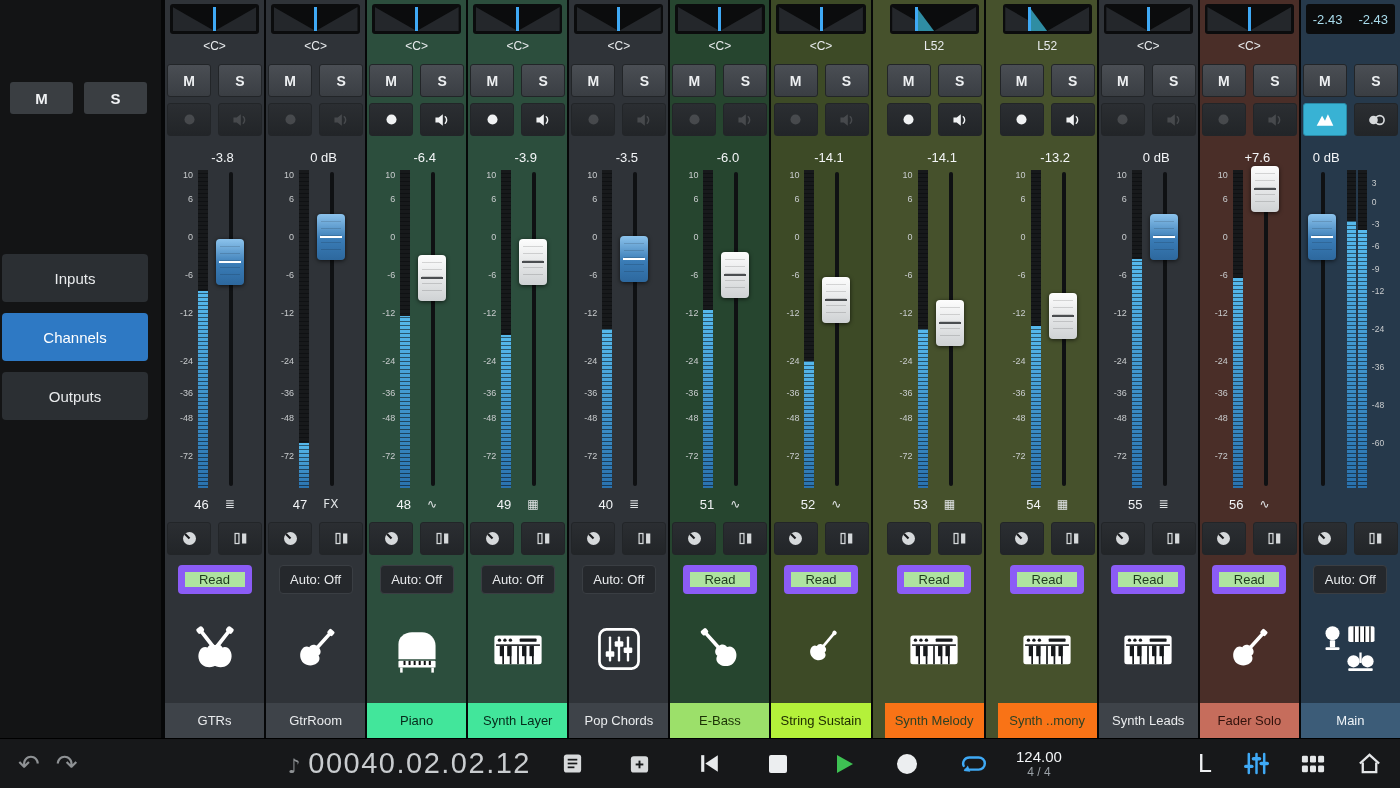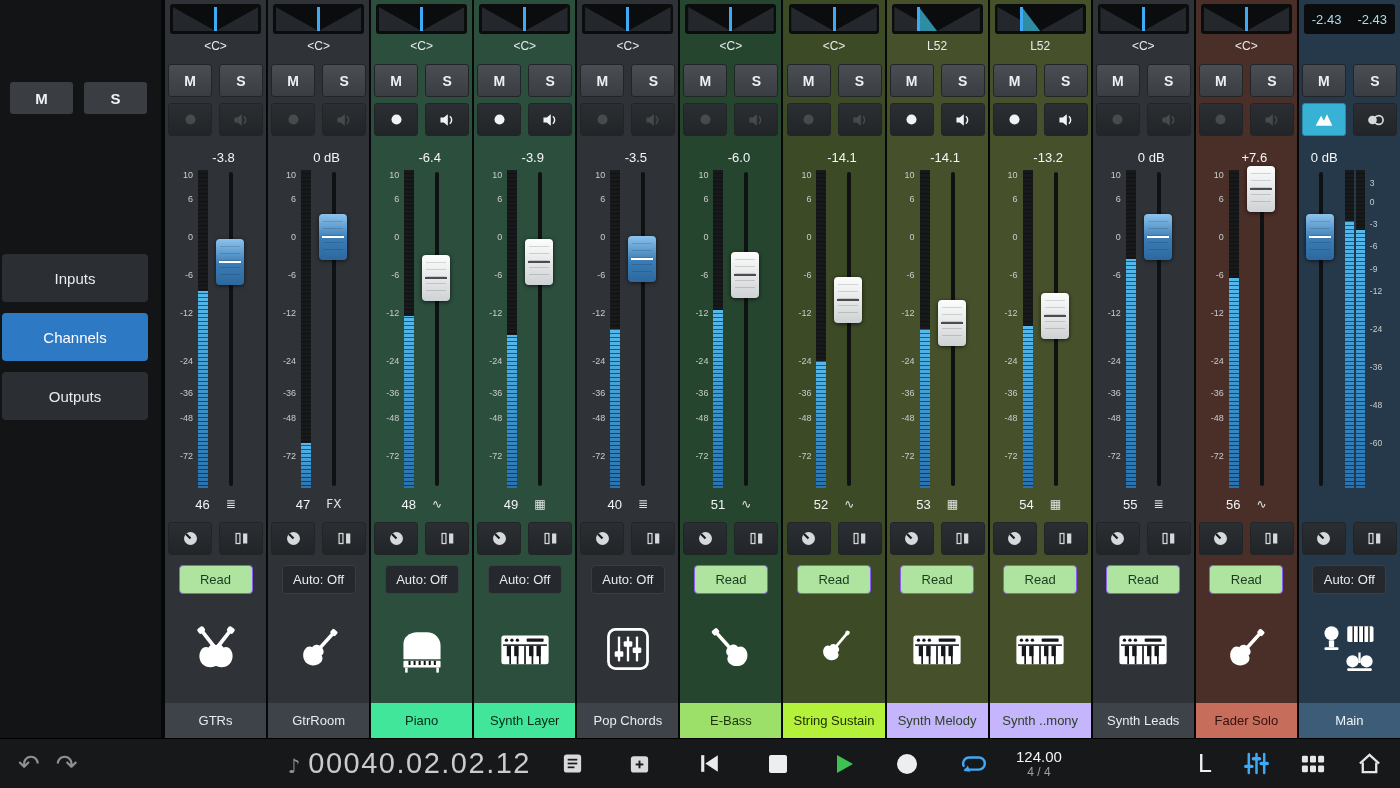--- a/index.html
+++ b/index.html
@@ -16,21 +16,21 @@
   .g1{margin-top:48px;}
   .g2{margin-top:140px;}
   .side-btn{height:48px;margin:0 13px 11px 2px;border:none;border-radius:4px;background:#2b2f33;color:#e9ebed;
     font-size:15px;font-family:inherit;display:flex;align-items:center;justify-content:center;cursor:pointer;}
   .side-btn.active{background:#2e79c4;color:#fff;}
 
   
   .strips{flex:1;display:flex;gap:2px;background:#060708;padding-left:2px;min-width:0;}
   .strip{flex:1 1 0;min-width:0;position:relative;display:flex;flex-direction:column;align-items:center;}
   .c-gray{background:#2f3338;} .c-green{background:#2c4e3d;} .c-dgreen{background:#26452f;}
-  .c-olive{background:#3d4a26;} .c-olive2{background:#46512c;} .c-maroon{background:#4a2e28;} .c-blue{background:#26394b;}
+  .c-olive{background:#3d4a26;} .c-olive2{background:#46512c;padding-left:12px;} .c-maroon{background:#4a2e28;} .c-blue{background:#26394b;}
 
   .pan{width:90%;height:30px;margin-top:4px;background:#0b0c0d;border-radius:3px;position:relative;overflow:hidden;flex:none;}
   .tri{position:absolute;top:3px;bottom:3px;width:47%;background:#24272b;}
   .tri.tl{left:3%;clip-path:polygon(0 0,0 100%,100% 100%);}
   .tri.tr{right:3%;clip-path:polygon(100% 0,100% 100%,0 100%);}
   .panfill{position:absolute;top:3px;bottom:3px;left:30%;width:20%;background:#2f8da3;clip-path:polygon(0 0,0 100%,100% 100%);}
   .panline{position:absolute;top:3px;bottom:3px;width:3px;background:#3fa9f5;}
   .peaks{display:flex;align-items:center;justify-content:center;gap:16px;color:#a9dcec;font-size:13px;}
   .pkv{flex:none;}
   .panlbl{height:18px;margin-top:3px;font-size:12px;color:#e8ebed;display:flex;align-items:center;justify-content:center;flex:none;}
@@ -68,28 +68,28 @@
   .cap.white::before{background:#4a4d50;}
   .cap::after{content:"";position:absolute;left:4px;right:4px;top:7px;bottom:7px;
     background:repeating-linear-gradient(to bottom,rgba(0,0,0,.14) 0 1px,rgba(0,0,0,0) 1px 7px);}
 
   .numrow{display:flex;align-items:center;justify-content:center;gap:16px;margin-top:7px;height:18px;flex:none;}
   .chnum{font-size:13px;color:#f2f4f6;}
   .chicon{font-size:12px;color:#dfe2e4;font-family:"DejaVu Sans",sans-serif;}
 
   .auto{margin-top:10px;width:74px;height:29px;border-radius:4px;box-sizing:border-box;
     display:flex;align-items:center;justify-content:center;font-size:13px;cursor:pointer;flex:none;}
-  .auto.read{background:#aee3a0;border:1px solid #8b5cf6;color:#1e3b1e;text-align:center;}
+  .auto.read{background:#aee3a0;border:7px solid #8b5cf6;color:#1e3b1e;text-align:center;}
   .auto.off{background:#25282c;border:1px solid #3a3e43;color:#e8eaec;}
 
   .inst{flex:1;display:flex;align-items:center;justify-content:center;min-height:0;}
   .cname{width:100%;height:35px;flex:none;display:flex;align-items:center;justify-content:center;font-size:13px;overflow:hidden;white-space:nowrap;}
   .n-gray{background:#3e4349;color:#e9ebed;} .n-mint{background:#42e69b;color:#06291a;}
   .n-lime{background:#9ce06a;color:#1c3305;} .n-vivid{background:#b4f13a;color:#202e00;}
-  .n-pale{background:#c4b5fd;color:#2c4125;} .n-salmon{background:#c66d5c;color:#32120c;}
+  .n-pale{background:#f97316;color:#2c4125;} .n-salmon{background:#c66d5c;color:#32120c;}
   .n-blue{background:#3c5c78;color:#eef3f7;}
 
   
   .transport{height:50px;background:#17181a;border-top:1px solid #000;display:flex;align-items:center;box-sizing:border-box;}
   .tbtn{background:none;border:none;padding:0;display:flex;align-items:center;justify-content:center;cursor:pointer;font-family:inherit;}
   .glyph{font-size:26px;color:#8f9295;font-family:"DejaVu Sans",sans-serif;line-height:1;}
   .undo{margin-left:18px;} .redo{margin-left:16px;}
   .timewrap{display:flex;align-items:baseline;margin-left:210px;}
   .note{font-size:20px;color:#8f9295;margin-right:8px;font-family:"DejaVu Sans",sans-serif;}
   .time{font-size:29px;color:#c9cccf;letter-spacing:1.5px;}

